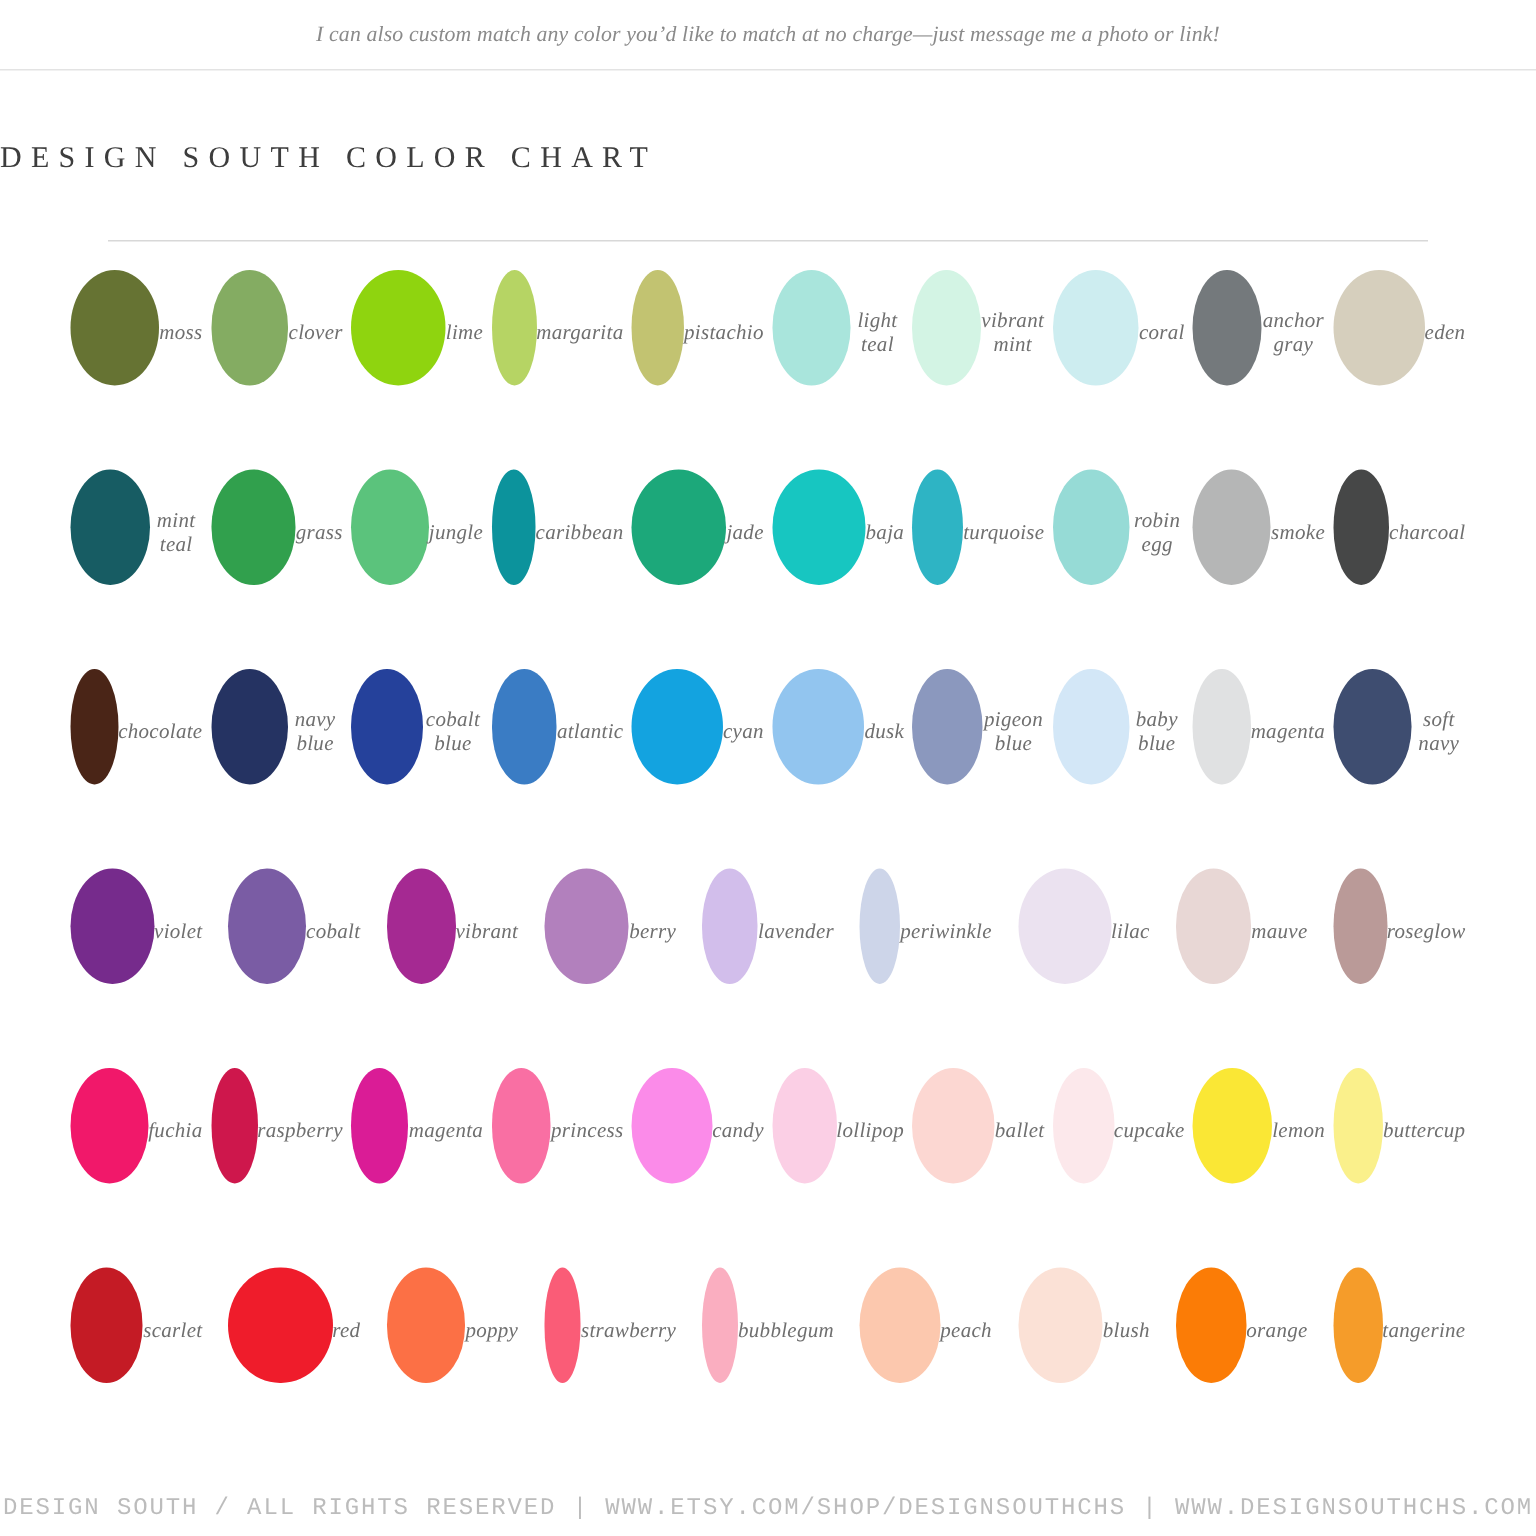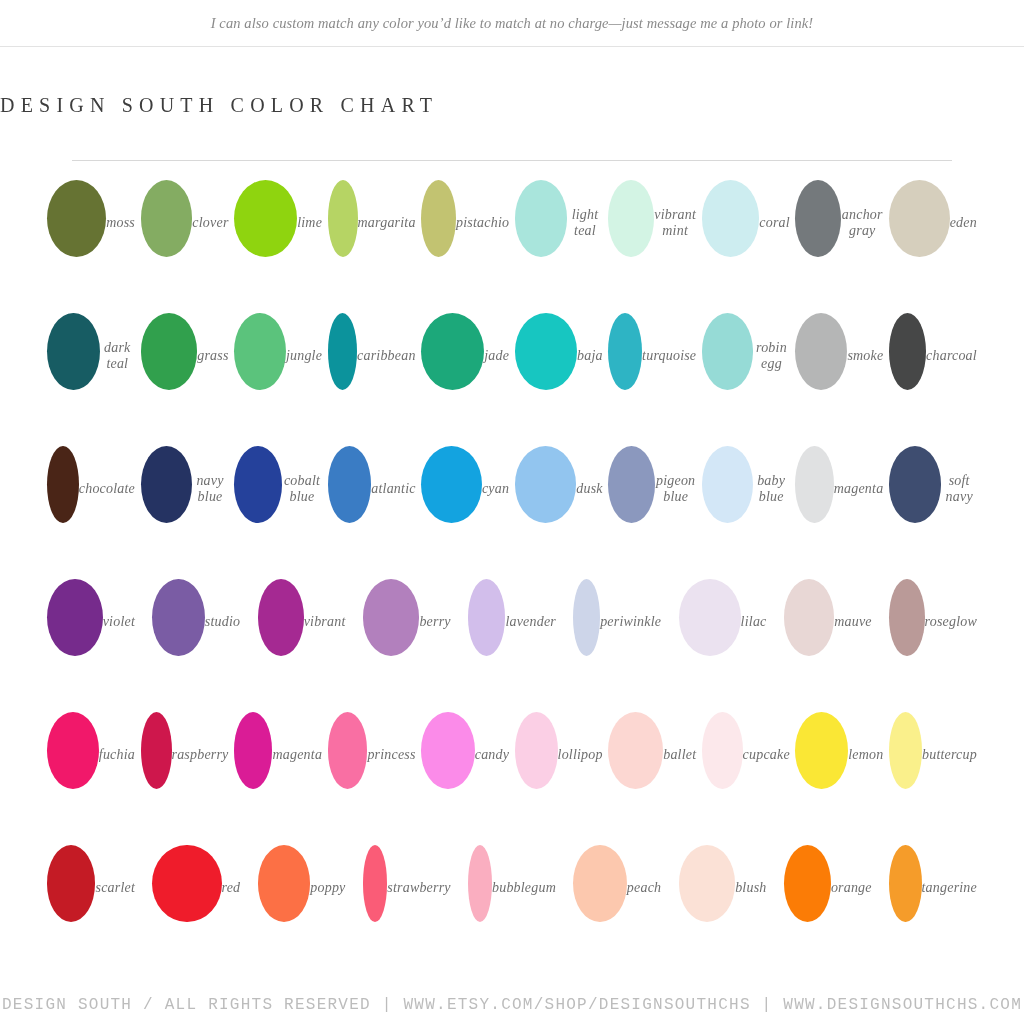--- a/index.html
+++ b/index.html
@@ -168,21 +168,21 @@
           <div class="swatch-label">anchor gray</div>
         </div>
         <div class="swatch-cell">
           <span class="dot" style="background-color: rgb(214, 207, 189);"></span>
           <div class="swatch-label">eden</div>
         </div>
       </div>
       <div class="swatch-row">
         <div class="swatch-cell">
           <span class="dot" style="background-color: rgb(23, 92, 99);"></span>
-          <div class="swatch-label">dark teal</div>
+          <div class="swatch-label">mint teal</div>
         </div>
         <div class="swatch-cell">
           <span class="dot" style="background-color: rgb(49, 160, 77);"></span>
           <div class="swatch-label">grass</div>
         </div>
         <div class="swatch-cell">
           <span class="dot" style="background-color: rgb(91, 195, 124);"></span>
           <div class="swatch-label">jungle</div>
         </div>
         <div class="swatch-cell">
@@ -256,21 +256,21 @@
           <div class="swatch-label">soft navy</div>
         </div>
       </div>
       <div class="swatch-row">
         <div class="swatch-cell">
           <span class="dot" style="background-color: rgb(118, 43, 140);"></span>
           <div class="swatch-label">violet</div>
         </div>
         <div class="swatch-cell">
           <span class="dot" style="background-color: rgb(122, 92, 164);"></span>
-          <div class="swatch-label">studio</div>
+          <div class="swatch-label">cobalt</div>
         </div>
         <div class="swatch-cell">
           <span class="dot" style="background-color: rgb(165, 41, 146);"></span>
           <div class="swatch-label">vibrant</div>
         </div>
         <div class="swatch-cell">
           <span class="dot" style="background-color: rgb(178, 128, 189);"></span>
           <div class="swatch-label">berry</div>
         </div>
         <div class="swatch-cell">

